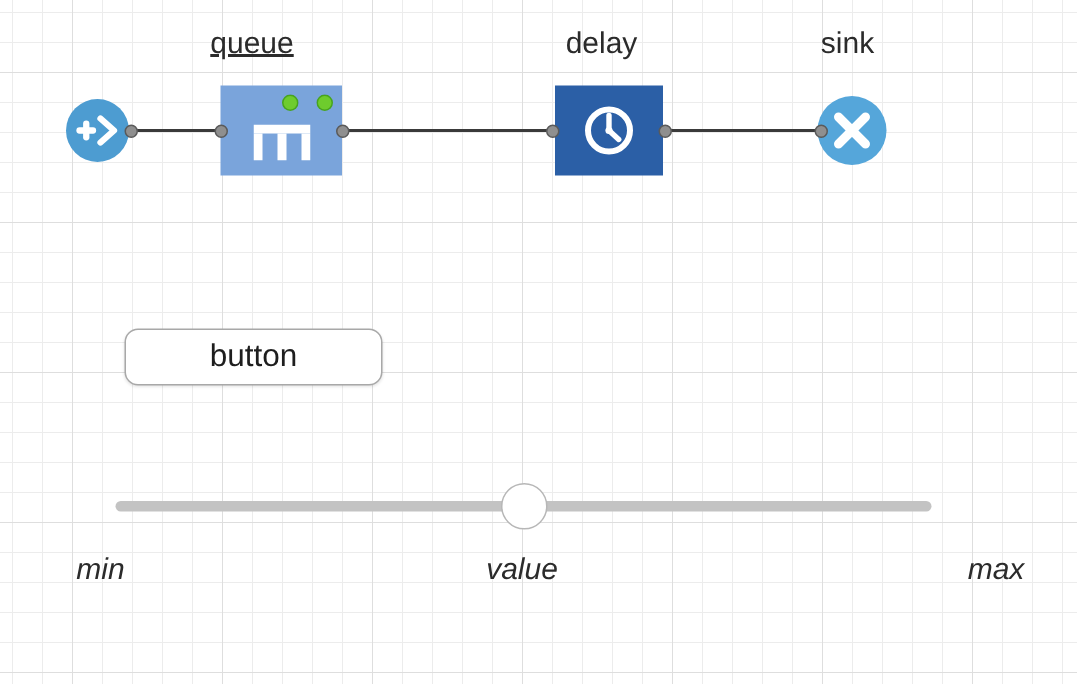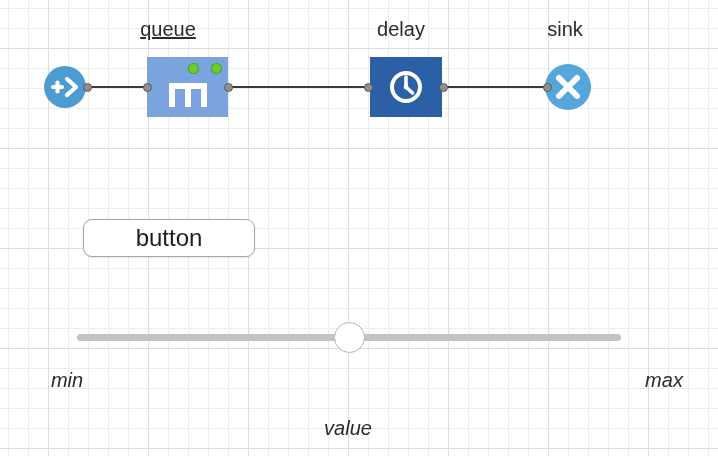--- a/index.html
+++ b/index.html
@@ -25,21 +25,21 @@
   .dot { position:absolute; width:11px; height:11px; border-radius:50%; border:1px solid rgba(0,90,0,0.35); }
   .port {
     position:absolute; width:9px; height:9px; top:82.5px; border-radius:50%;
     background:#8f8f8f; border:1px solid #5a5a5a;
   }
   .push-button {
     position:absolute; left:83px; top:219px; width:172px; height:38px;
     background:#ffffff; border:1px solid #a8a8a8; border-radius:9px;
     box-shadow:0 1px 2px rgba(0,0,0,0.10);
     display:flex; align-items:center; justify-content:center;
-    font-size:24px; color:#1e1e1e; cursor:pointer;
+    font-size:21px; color:#1e1e1e; cursor:pointer;
   }
   .slider-track {
     position:absolute; left:77px; top:334px; width:544px; height:7px;
     background:#c3c3c3; border-radius:3.5px;
   }
   .slider-thumb {
     position:absolute; top:322px; width:31px; height:31px; border-radius:50%;
     background:#ffffff; border:1px solid #b7b7b7; cursor:pointer;
   }
   .slider-label {
@@ -100,16 +100,16 @@
   <div class="port" style="left: 223.5px; background: rgb(143, 143, 143);"></div>
   <div class="port" style="left: 363.5px; background: rgb(143, 143, 143);"></div>
   <div class="port" style="left: 438.5px; background: rgb(143, 143, 143);"></div>
   <div class="port" style="left: 542.5px; background: rgb(143, 143, 143);"></div>
 
   <button class="push-button">button</button>
 
   <div class="slider-track" style="background: rgb(195, 195, 195);"></div>
   <div class="slider-thumb" style="left: 333.5px;"></div>
   <div class="slider-label" style="left: 67px; color: rgb(43, 43, 43);">min</div>
-  <div class="slider-label" style="left: 348px; color: rgb(43, 43, 43); margin-top: 48px;">value</div>
+  <div class="slider-label" style="left: 348px; color: rgb(43, 43, 43);">value</div>
   <div class="slider-label" style="left: 664px; color: rgb(43, 43, 43);">max</div>
 
 </div>
 
 </body></html>

